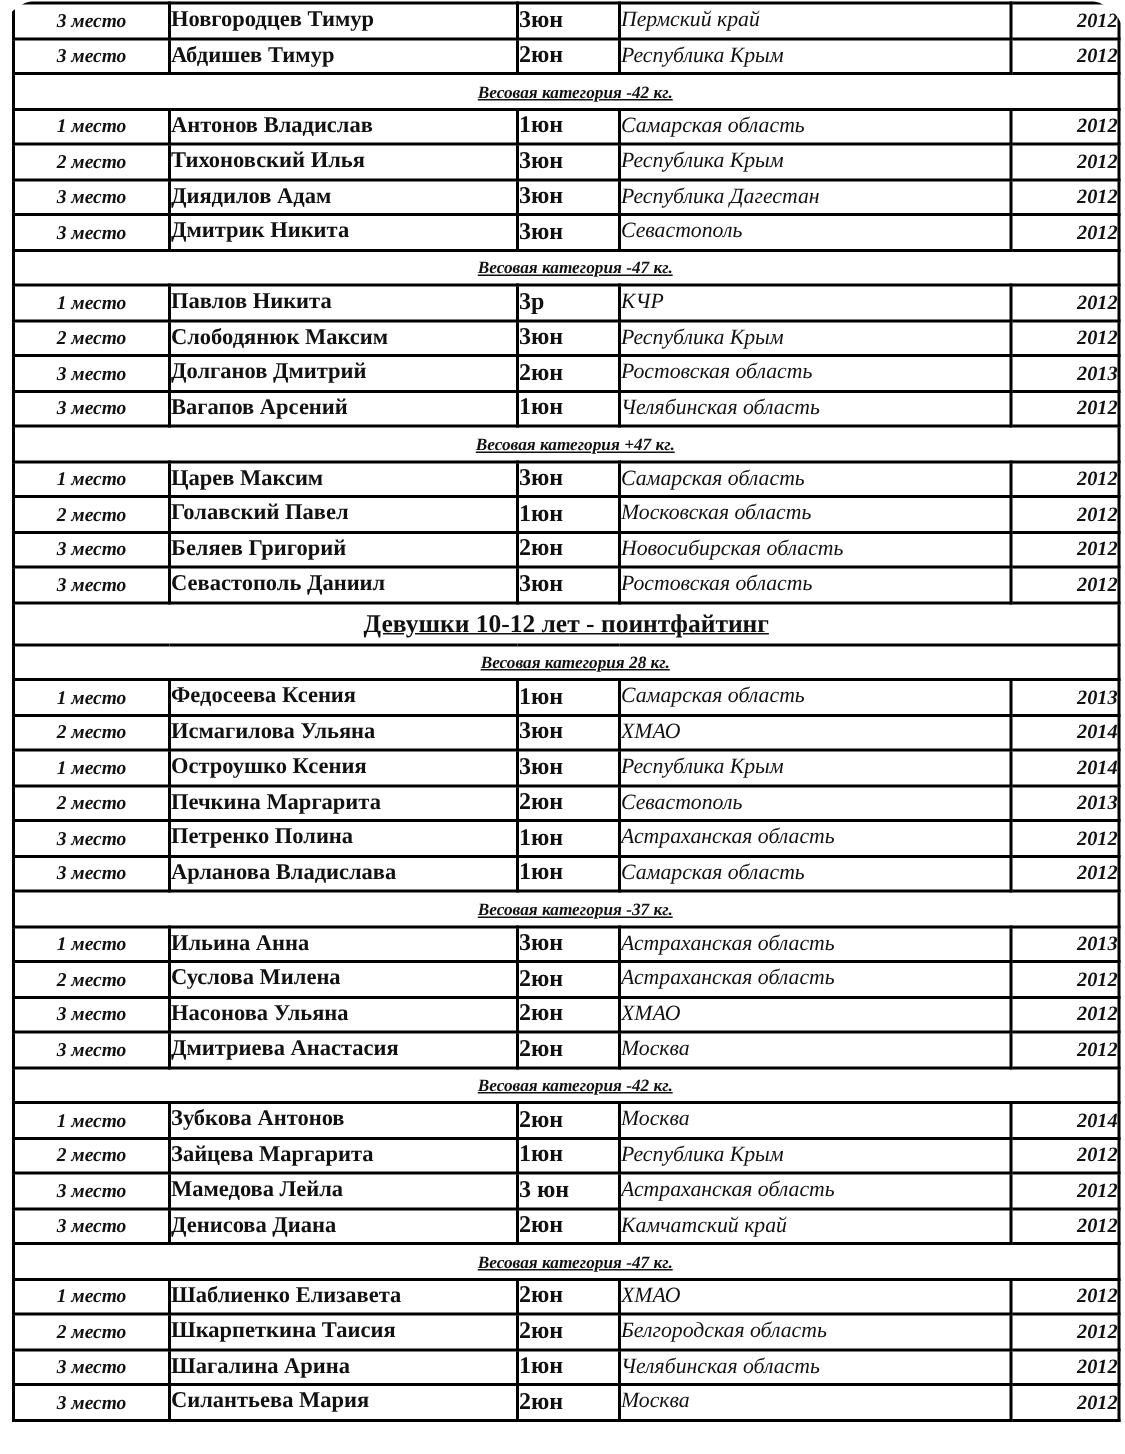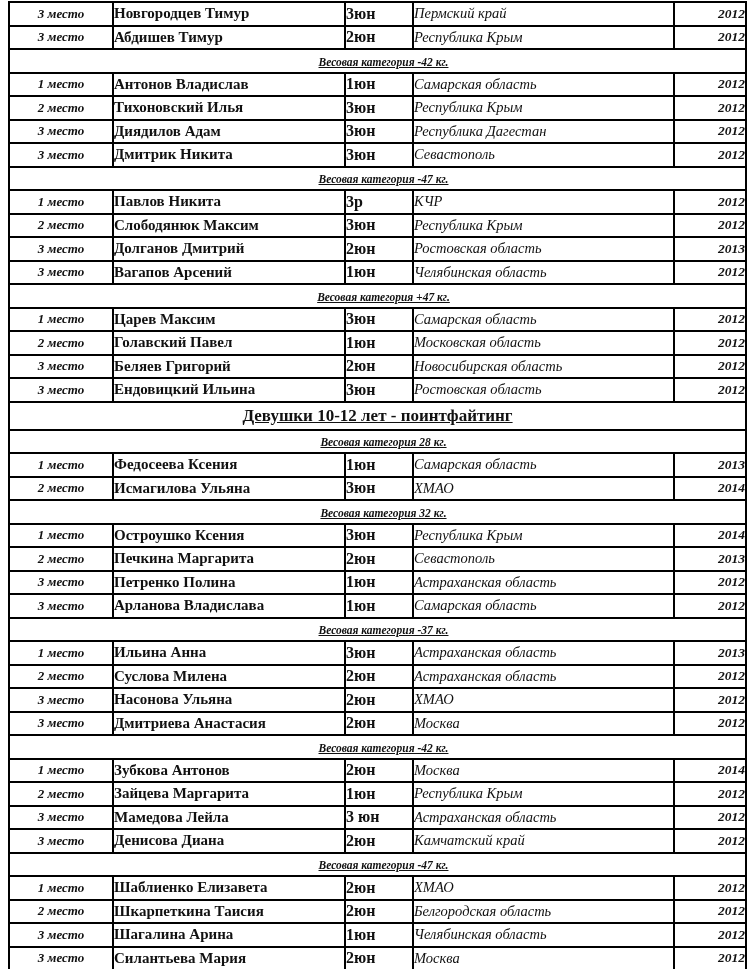--- a/index.html
+++ b/index.html
@@ -8,20 +8,21 @@
     background: #ffffff;
     width: 750px;
   }
   .page {
     width: 750px;
     height: 969px;
     overflow: hidden;
     background: #ffffff;
     font-family: "Liberation Serif", "DejaVu Serif", serif;
     color: #111111;
+    border-radius: 27px;
   }
   table.results {
     border-collapse: collapse;
     table-layout: fixed;
     width: 737px;
     margin-left: 8px;
     margin-top: 1px;
   }
   table.results td {
     border: 2px solid #000000;
@@ -190,21 +191,21 @@
         </tr>
         <tr class="result-row">
           <td class="place-cell">3 место</td>
           <td class="name-cell">Беляев Григорий</td>
           <td class="rank-cell">2юн</td>
           <td class="region-cell">Новосибирская область</td>
           <td class="year-cell">2012</td>
         </tr>
         <tr class="result-row">
           <td class="place-cell">3 место</td>
-          <td class="name-cell">Ендовицкий Ильина</td>
+          <td class="name-cell">Севастополь Даниил</td>
           <td class="rank-cell">3юн</td>
           <td class="region-cell">Ростовская область</td>
           <td class="year-cell">2012</td>
         </tr>
         <tr class="title-row">
           <td colspan="5"><span>Девушки 10-12 лет - поинтфайтинг</span></td>
         </tr>
         <tr class="category-row">
           <td colspan="5"><span>Весовая категория  28 кг.</span></td>
         </tr>
@@ -214,23 +215,20 @@
           <td class="rank-cell">1юн</td>
           <td class="region-cell">Самарская область</td>
           <td class="year-cell">2013</td>
         </tr>
         <tr class="result-row">
           <td class="place-cell">2 место</td>
           <td class="name-cell">Исмагилова Ульяна</td>
           <td class="rank-cell">3юн</td>
           <td class="region-cell">ХМАО</td>
           <td class="year-cell">2014</td>
-        </tr>
-        <tr class="category-row">
-          <td colspan="5"><span>Весовая категория  32 кг.</span></td>
         </tr>
         <tr class="result-row">
           <td class="place-cell">1 место</td>
           <td class="name-cell">Остроушко Ксения</td>
           <td class="rank-cell">3юн</td>
           <td class="region-cell">Республика Крым</td>
           <td class="year-cell">2014</td>
         </tr>
         <tr class="result-row">
           <td class="place-cell">2 место</td>

